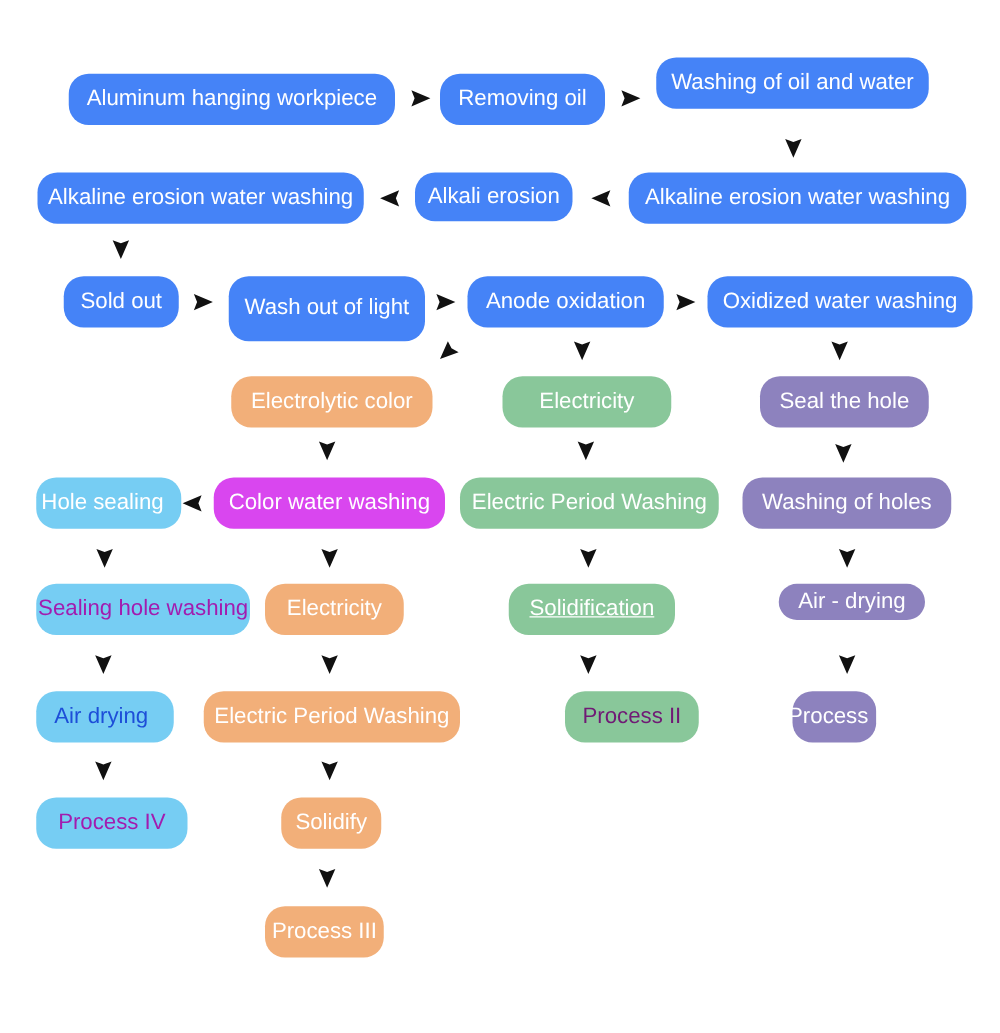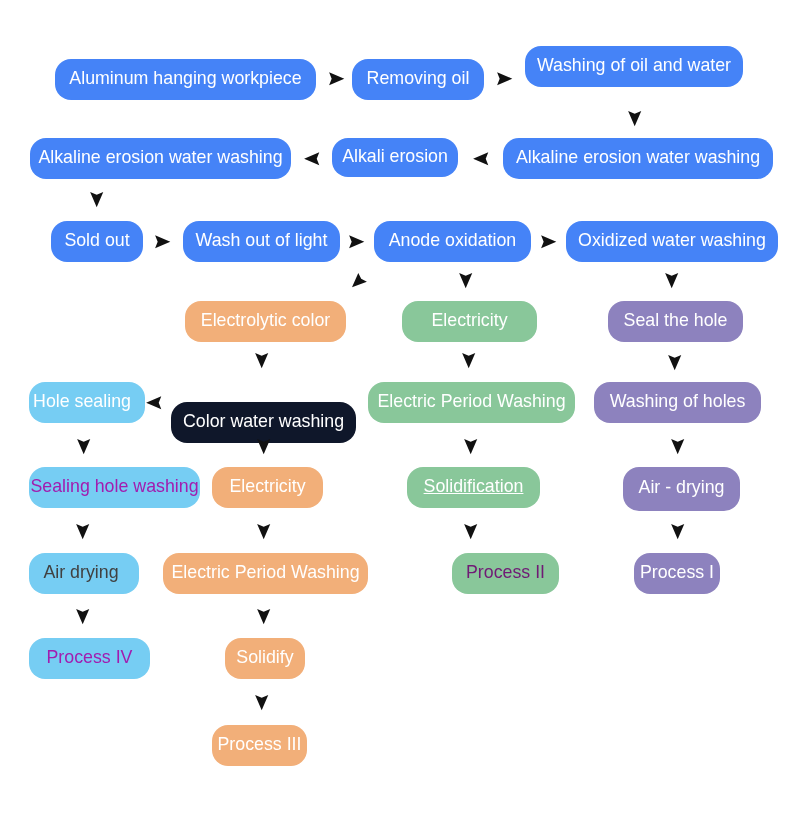--- a/index.html
+++ b/index.html
@@ -33,72 +33,72 @@
     </div>
     <div class="node" style="left: 332px; top: 138px; width: 126px; height: 39px; background: rgb(69, 131, 247); color: rgb(255, 255, 255);">
       <span>Alkali erosion</span>
     </div>
     <div class="node" style="left: 503px; top: 138px; width: 270px; height: 41px; background: rgb(69, 131, 247); color: rgb(255, 255, 255);">
       <span>Alkaline erosion water washing</span>
     </div>
     <div class="node" style="left: 51px; top: 221px; width: 92px; height: 41px; background: rgb(69, 131, 247); color: rgb(255, 255, 255);">
       <span>Sold out</span>
     </div>
-    <div class="node" style="left: 183px; top: 221px; width: 157px; height: 41px; background: rgb(69, 131, 247); color: rgb(255, 255, 255);">
+    <div class="node" style="left: 183px; top: 221px; width: 157px; height: 52px; background: rgb(69, 131, 247); color: rgb(255, 255, 255);">
       <span>Wash out of light</span>
     </div>
     <div class="node" style="left: 374px; top: 221px; width: 157px; height: 41px; background: rgb(69, 131, 247); color: rgb(255, 255, 255);">
       <span>Anode oxidation</span>
     </div>
     <div class="node" style="left: 566px; top: 221px; width: 212px; height: 41px; background: rgb(69, 131, 247); color: rgb(255, 255, 255);">
       <span>Oxidized water washing</span>
     </div>
     <div class="node" style="left: 185px; top: 301px; width: 161px; height: 41px; background: rgb(242, 175, 121); color: rgb(255, 255, 255);">
       <span>Electrolytic color</span>
     </div>
     <div class="node" style="left: 402px; top: 301px; width: 135px; height: 41px; background: rgb(137, 199, 154); color: rgb(255, 255, 255);">
       <span>Electricity</span>
     </div>
     <div class="node" style="left: 608px; top: 301px; width: 135px; height: 41px; background: rgb(141, 130, 190); color: rgb(255, 255, 255);">
       <span>Seal the hole</span>
     </div>
     <div class="node" style="left: 29px; top: 382px; width: 116px; height: 41px; background: rgb(118, 205, 243); color: rgb(255, 255, 255);">
       <span style="left: -5px;">Hole sealing</span>
     </div>
-    <div class="node" style="left: 171px; top: 382px; width: 185px; height: 41px; background: #0f172a; color: rgb(255, 255, 255); margin-top: 20px;">
+    <div class="node" style="left: 171px; top: 382px; width: 185px; height: 41px; background: #d946ef; color: rgb(255, 255, 255);">
       <span>Color water washing</span>
     </div>
     <div class="node" style="left: 368px; top: 382px; width: 207px; height: 41px; background: rgb(137, 199, 154); color: rgb(255, 255, 255);">
       <span>Electric Period Washing</span>
     </div>
     <div class="node" style="left: 594px; top: 382px; width: 167px; height: 41px; background: rgb(141, 130, 190); color: rgb(255, 255, 255);">
       <span>Washing of holes</span>
     </div>
     <div class="node" style="left: 29px; top: 467px; width: 171px; height: 41px; background: rgb(118, 205, 243); color: #a21caf;">
       <span>Sealing hole washing</span>
     </div>
     <div class="node" style="left: 212px; top: 467px; width: 111px; height: 41px; background: rgb(242, 175, 121); color: rgb(255, 255, 255);">
       <span>Electricity</span>
     </div>
     <div class="node" style="left: 407px; top: 467px; width: 133px; height: 41px; background: rgb(137, 199, 154); color: rgb(255, 255, 255); text-decoration: underline;">
       <span>Solidification</span>
     </div>
-    <div class="node" style="left: 623px; top: 467px; width: 117px; height: 44px; background: rgb(141, 130, 190); color: rgb(255, 255, 255);">
+    <div class="node" style="left: 623px; top: 467px; width: 117px; height: 29px; background: rgb(141, 130, 190); color: rgb(255, 255, 255);">
       <span>Air - drying</span>
     </div>
-    <div class="node" style="left: 29px; top: 553px; width: 110px; height: 41px; background: rgb(118, 205, 243); color: #404040;">
+    <div class="node" style="left: 29px; top: 553px; width: 110px; height: 41px; background: rgb(118, 205, 243); color: #1d4ed8;">
       <span style="left: -3px;">Air drying</span>
     </div>
     <div class="node" style="left: 163px; top: 553px; width: 205px; height: 41px; background: rgb(242, 175, 121); color: rgb(255, 255, 255);">
       <span>Electric Period Washing</span>
     </div>
     <div class="node" style="left: 424px; top: 553px; width: 107px; height: 41px; background: rgb(137, 199, 154); color: #701a75; margin-left: 28px;">
       <span>Process II</span>
     </div>
-    <div class="node" style="left: 634px; top: 553px; width: 86px; height: 41px; background: rgb(141, 130, 190); color: rgb(255, 255, 255);">
+    <div class="node" style="left: 634px; top: 553px; width: 67px; height: 41px; background: rgb(141, 130, 190); color: rgb(255, 255, 255);">
       <span>Process I</span>
     </div>
     <div class="node" style="left: 29px; top: 638px; width: 121px; height: 41px; background: rgb(118, 205, 243); color: #a21caf;">
       <span>Process IV</span>
     </div>
     <div class="node" style="left: 225px; top: 638px; width: 80px; height: 41px; background: rgb(242, 175, 121); color: rgb(255, 255, 255);">
       <span>Solidify</span>
     </div>
     <div class="node" style="left: 212px; top: 725px; width: 95px; height: 41px; background: rgb(242, 175, 121); color: rgb(255, 255, 255);">
       <span>Process III</span>

